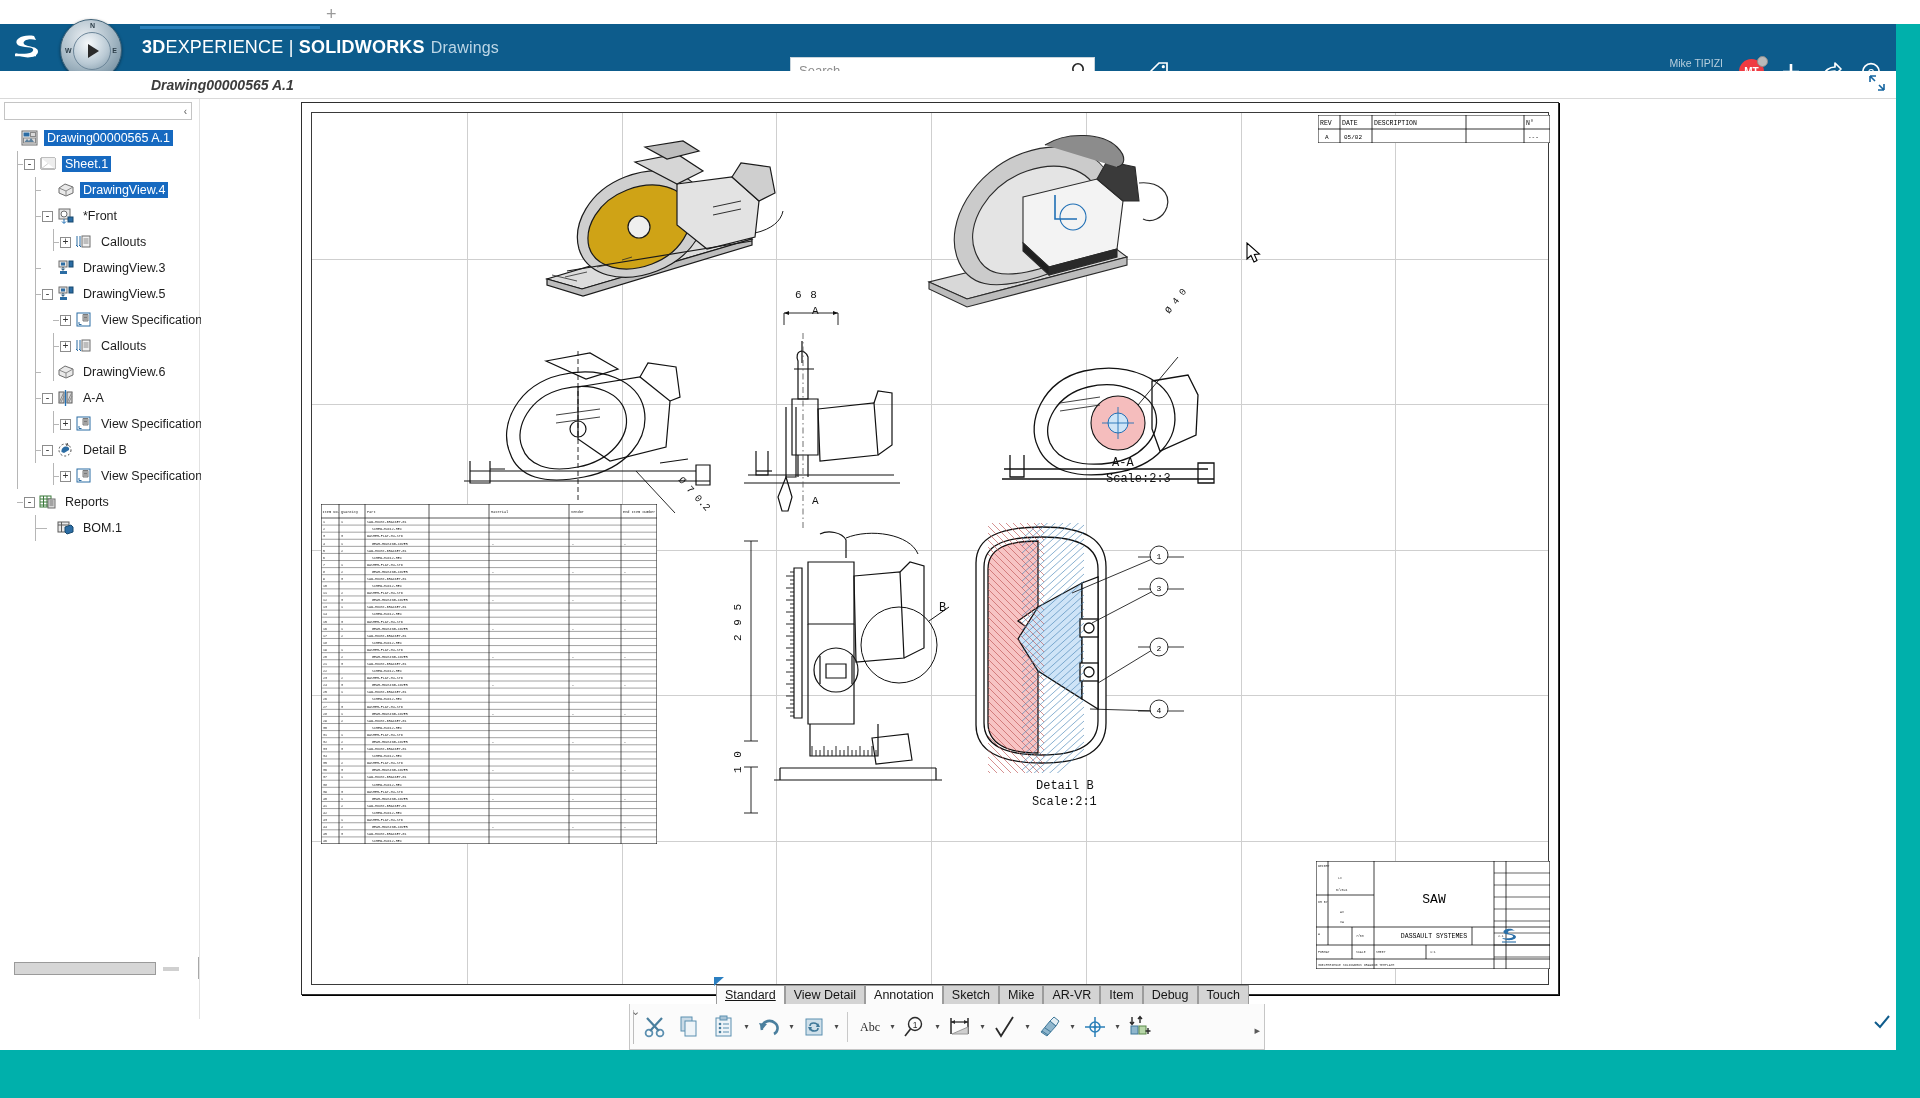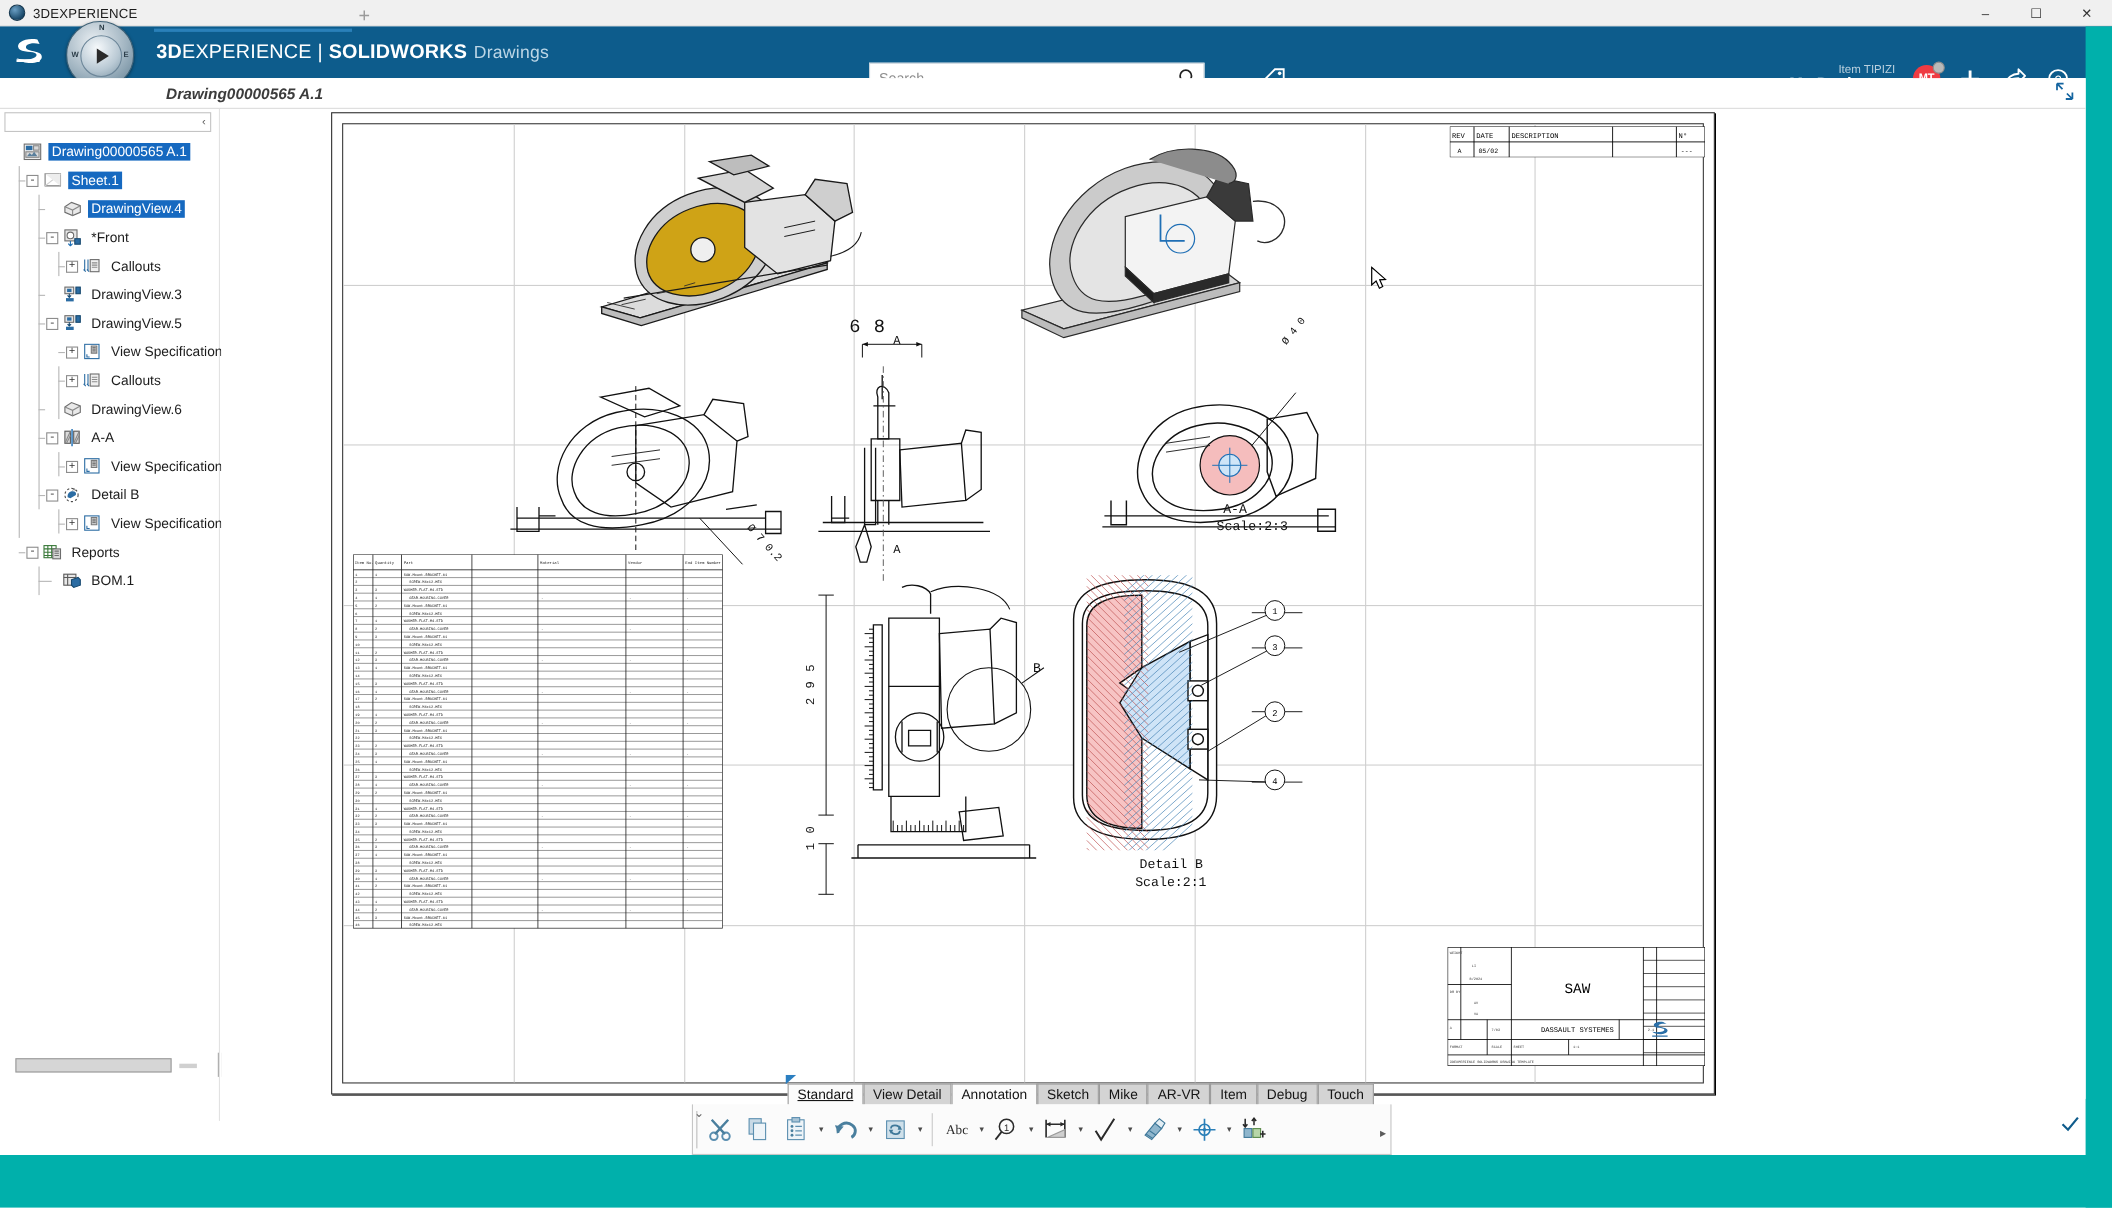--- a/index.html
+++ b/index.html
@@ -184,29 +184,20 @@
   
   .corner-tick { position:absolute; right:30px; bottom:68px; width:16px; height:16px; color:#0f5c8c; }
 
   svg { display:block; }
 </style>
 </head>
 <body>
 
 <div id="app">
 
-  <div class="os-titlebar">
-    <div class="app-ico"></div>
-    <div class="os-title">3DEXPERIENCE</div>
-    <div class="os-winbtns">
-      <div class="os-btn">–</div>
-      <div class="os-btn">☐</div>
-      <div class="os-btn close">✕</div>
-    </div>
-  </div>
 
   <div class="xbar">
     <div class="ds-logo">
       <svg width="34" height="32" viewBox="0 0 34 32">
         <path d="M25 4 C14 2, 5 7, 8 12 C10 16, 22 14, 24 17 C26 21, 14 24, 6 21
                  C12 27, 28 27, 29 20 C30 14, 17 15, 15 12 C13 9, 19 6, 27 8 Z" fill="#ffffff"></path>
         <path d="M6 23 L27 23" stroke="#ffffff" stroke-width="2.5" fill="none"></path>
       </svg>
     </div>
     <div class="compass-wrap">
@@ -238,21 +229,21 @@
 
     <div class="tag-ico">
       <svg width="22" height="22" viewBox="0 0 22 22">
         <path d="M3 11 L11 3 L19 3 L19 11 L11 19 Z" fill="none" stroke="#fff" stroke-width="1.7"></path>
         <circle cx="15.3" cy="6.7" r="1.6" fill="#fff"></circle>
       </svg>
     </div>
 
     <div class="right-cluster">
       <div class="user-block">
-        <div class="user-name">Item TIPIZI</div>
+        <div class="user-name">Mike TIPIZI</div>
         <div class="user-role"><span>My Designs</span><span class="chev">⌄</span></div>
       </div>
       <div class="avatar">
         <span>MT</span>
         <span class="dot"></span>
       </div>
       <div class="hicon">
         <svg width="22" height="22" viewBox="0 0 22 22">
           <line x1="11" y1="3" x2="11" y2="19" stroke="#fff" stroke-width="2.6"></line>
           <line x1="3" y1="11" x2="19" y2="11" stroke="#fff" stroke-width="2.6"></line>
@@ -633,21 +624,21 @@
             <path d="M2 158 L158 158"></path>
             <path d="M44 152 L50 172 L46 186 L40 186 L36 172 Z"></path>
             <path d="M56 130 L56 152 M66 130 L66 152"></path>
             <path d="M30 146 L14 146"></path>
             <path d="M60 16 L60 38 M52 44 L72 44"></path>
           </g>
           <g stroke="#555" stroke-width="0.85" fill="none" stroke-dasharray="6 3 1.5 3">
             <path d="M61 8 L61 204"></path>
           </g>
         </svg>
-        <div class="dwg-text" style="left:460px;top:176px;font-size:17px;letter-spacing:1px;">6 8</div>
+        <div class="dwg-text" style="left:483px;top:176px;font-size:11px;letter-spacing:1px;">6 8</div>
         <svg style="position:absolute;left:470px;top:190px;" width="60" height="24" viewBox="0 0 60 24">
           <path d="M2 10 L56 10 M2 10 L2 22 M56 10 L56 22" stroke="#111" stroke-width="0.9" fill="none"></path>
           <path d="M2 10 L7 8 L7 12 Z M56 10 L51 8 L51 12 Z" fill="#111"></path>
         </svg>
         <div class="dwg-text" style="left:500px;top:192px;font-size:11px;">A</div>
         <div class="dwg-text" style="left:500px;top:382px;font-size:11px;">A</div>
 
         <svg style="position:absolute;left:690px;top:238px;" width="215" height="160" viewBox="0 0 215 160">
           <g stroke="#111" stroke-width="1.3" fill="none">
             <path d="M36 96 C24 72, 40 30, 82 20 C126 10, 166 28, 172 58 C178 88, 154 116, 112 122 C74 128, 46 120, 36 96 Z"></path>

